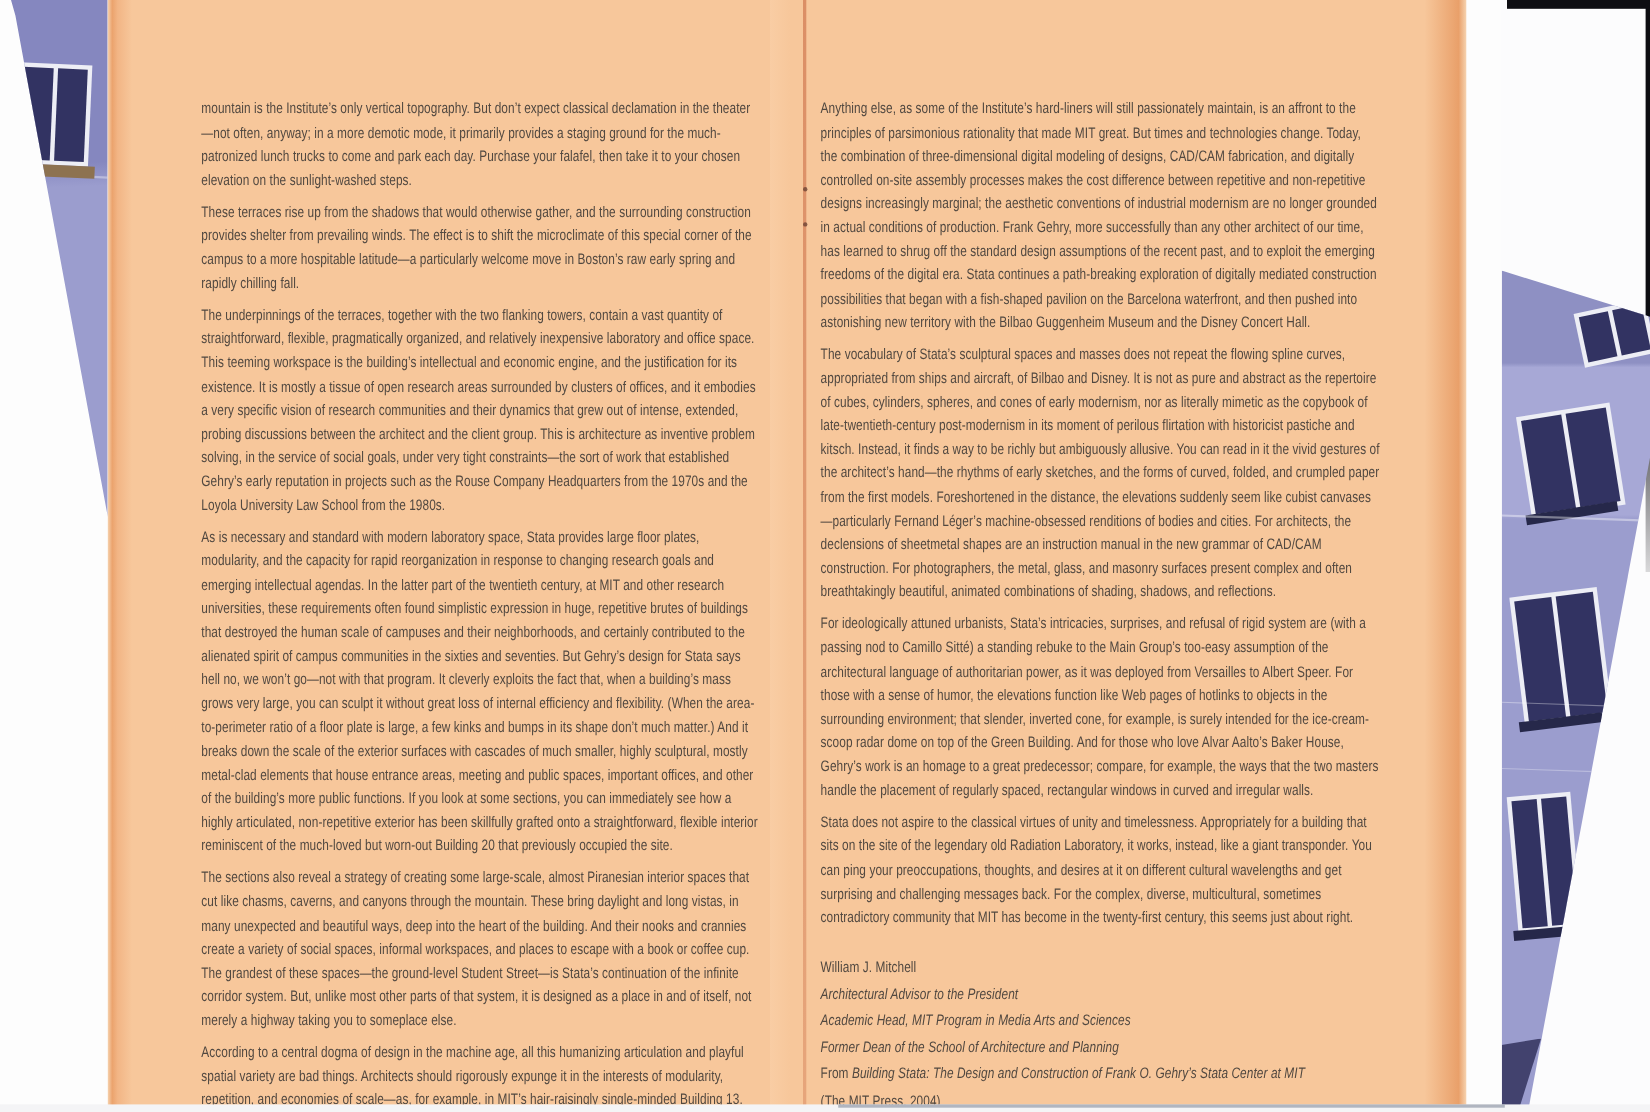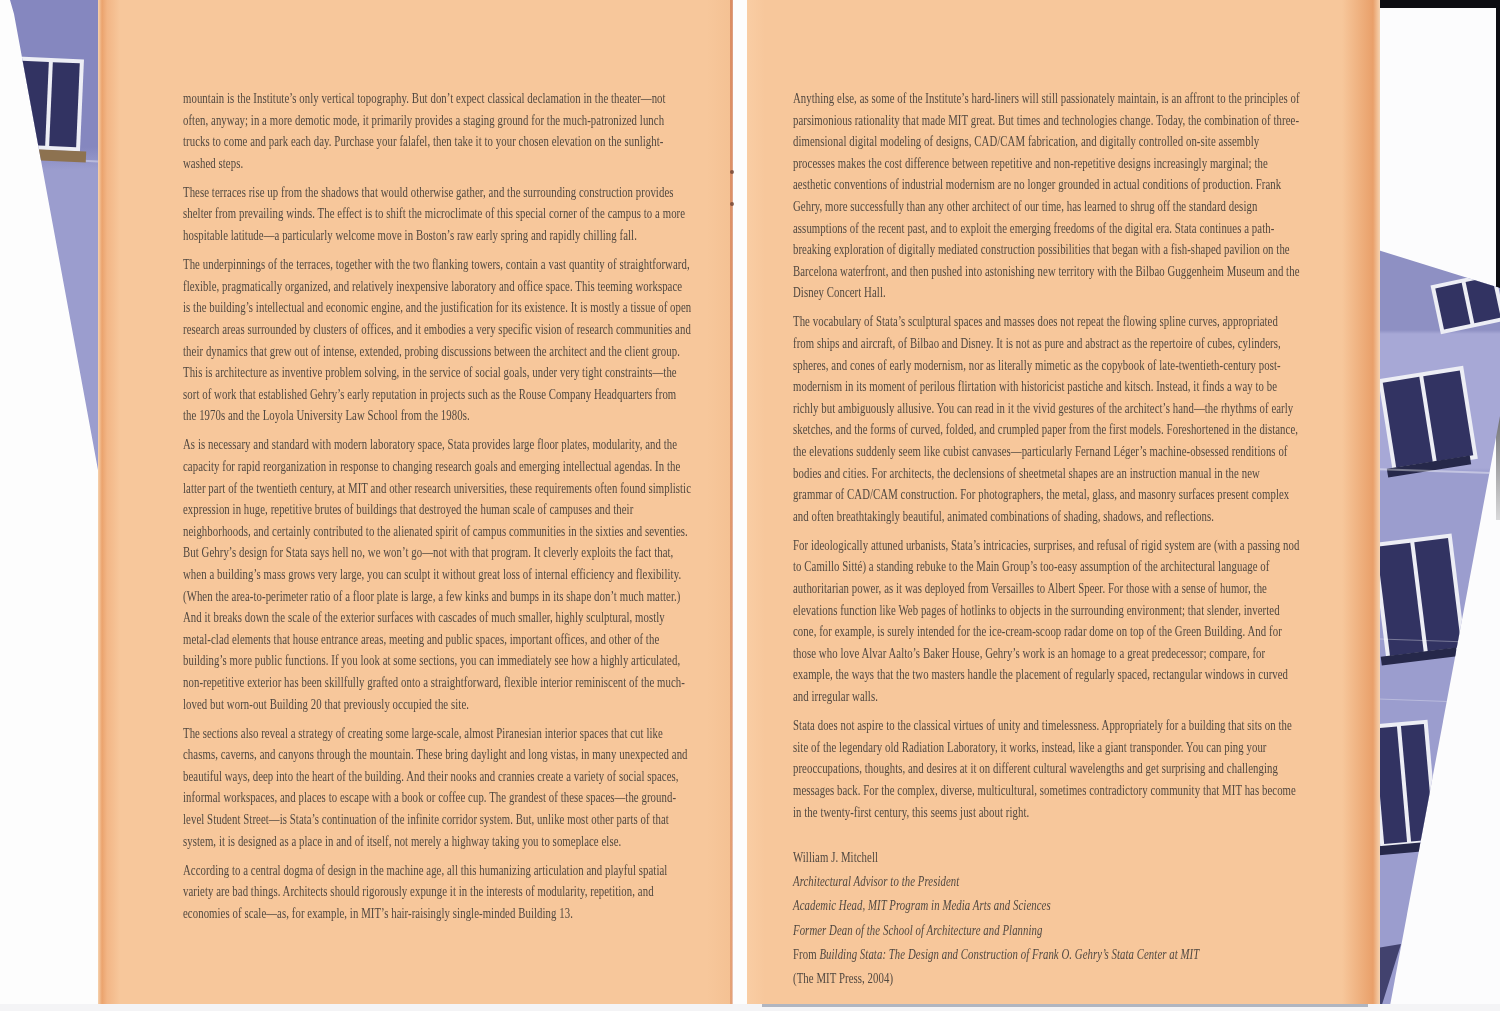--- a/index.html
+++ b/index.html
@@ -1,18 +1,18 @@
 <!DOCTYPE html>
 <html><head>
 <meta charset="utf-8">
 <style>
   * { margin:0; padding:0; box-sizing:border-box; }
   html,body { width:1500px; height:1011px; overflow:hidden; background:#fff; }
   body { font-family:"Liberation Sans", sans-serif; }
-  .canvas { position:relative; width:1500px; height:1011px; background:#fdfdfd;font-family:Liberation Serif, serif; }
+  .canvas { position:relative; width:1500px; height:1011px; background:#fdfdfd; }
 
   
   .photo-left { position:absolute; left:0; top:0; width:98px; height:1011px; background:#fdfdfd; overflow:hidden; }
   .pl-wall { position:absolute; left:0; top:0; width:98px; height:480px;
              background:linear-gradient(178deg,#8587bf 0px,#8587bf 150px,#9b9dce 172px,#9b9dce 100%);
              clip-path:polygon(10px 0px, 98px 0px, 98px 470px, 14px 14px); }
   .pl-chip1 { position:absolute; left:26px; top:170px; width:14px; height:4px; background:rgba(245,245,250,.85); transform:rotate(14deg); }
   .pl-chip2 { position:absolute; left:46px; top:296px; width:16px; height:5px; background:rgba(240,240,248,.8); transform:rotate(10deg); }
   .pl-seam  { position:absolute; left:0px; top:158px; width:98px; height:2px; background:rgba(255,255,255,.35); transform:rotate(3deg); }
 
@@ -32,21 +32,21 @@
 
   
   .win { position:absolute; background:#edeef5; display:flex; gap:4px; padding:4px; }
   .win .pane { flex:1; background:#323362; }
   .sill { position:absolute; }
 
   
   .page { position:absolute; top:0; height:1005px; }
   .page-left { left:98px; width:634px;
     background:linear-gradient(to right,#f6d2ae 0px,#eba36d 4px,#f2b585 9px,#f7c79b 22px,#f7c79b 96%,#f4c193 100%); }
-  .page-right { left:747px; width:633px;
+  .page-right { left:700px; width:633px;
     background:linear-gradient(to right,#f9cda4 0px,#f7c79b 18px,#f7c79b 94%,#f0b483 610px,#e9a06a 626px,#f6d3b0 633px); }
   .gutter { position:absolute; left:730px; top:0; width:3px; height:1005px;
     background:linear-gradient(to bottom,rgba(210,124,84,.75),rgba(210,124,84,.45)); }
   .gutter-speck { position:absolute; width:4px; height:4px; border-radius:50%; background:#6e4434; opacity:.8; }
   .bottom-strip { position:absolute; left:0; top:1004px; width:1500px; height:7px; background:#f4f4f6; }
   .bottom-line  { position:absolute; left:762px; top:1004px; width:606px; height:3px; background:#9aa0ae; opacity:.75; }
 
   
   .text-col { position:absolute; width:652px; transform:scaleX(0.78); transform-origin:0 0;
               font-size:13.8px; line-height:21.6px; color:#514840; letter-spacing:.1px; }

